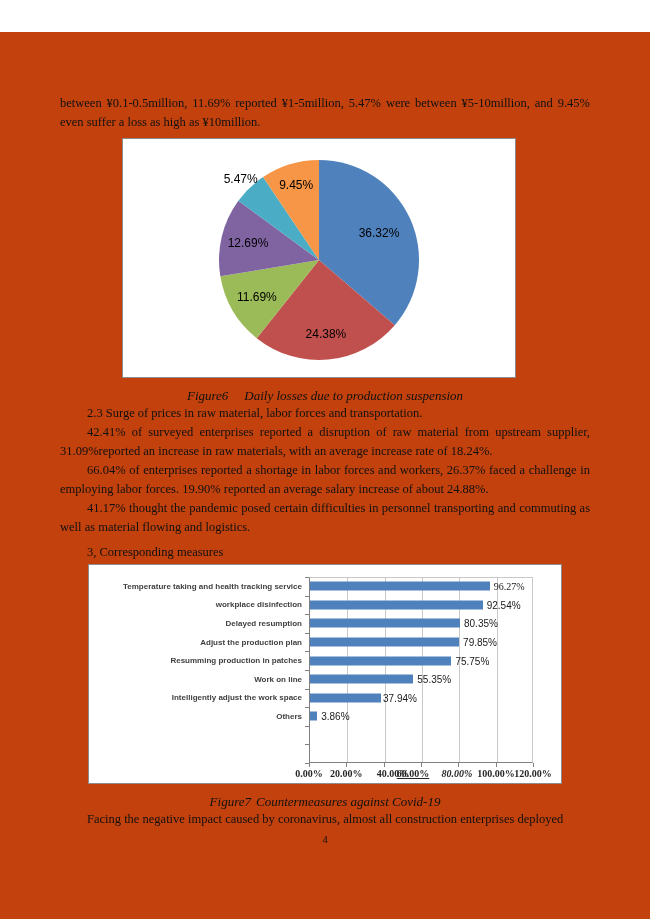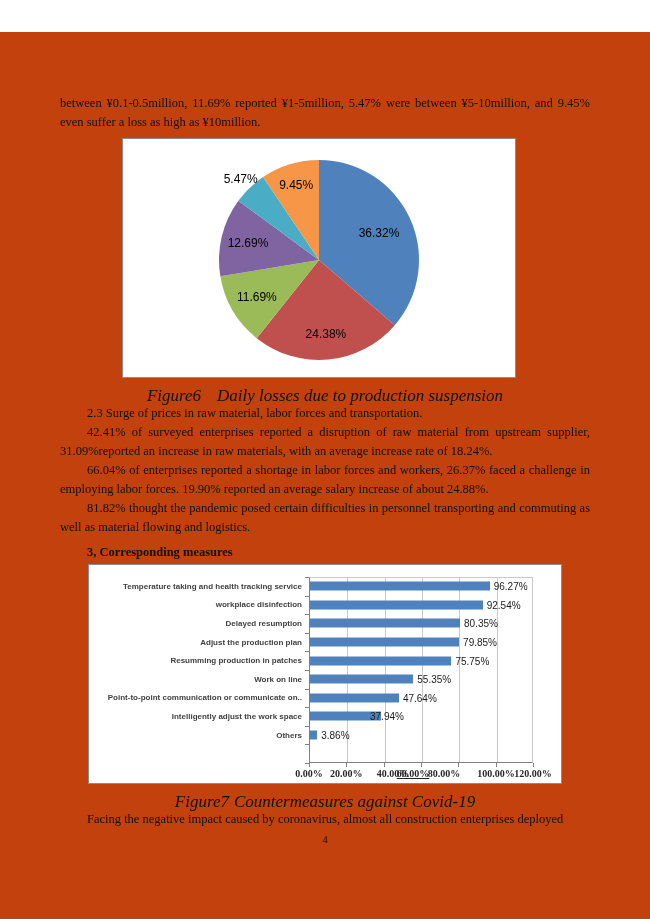--- a/index.html
+++ b/index.html
@@ -2,22 +2,22 @@
 <html><head>
 <meta charset="utf-8">
 <style>
   html,body{margin:0;padding:0;background:#fff;}
   .page{width:650px;height:901px;background:#c2410c;position:relative;overflow:hidden;
         font-family:"Liberation Serif",serif;color:#111;margin-top:32px;}
   .content{padding:62px 60px 0 60px;}
   p.body{margin:0;font-size:12.5px;line-height:19px;text-align:justify;}
   p.indent{text-indent:27px;}
   .mt6{margin-top:6px;} .mt8{margin-top:8px;} .mt9{margin-top:9px;}
-  .heading{margin:6px 0 0 0;font-size:12.5px;line-height:19px;font-weight:bold;text-indent:27px;}
-  .caption{margin:9px 0 0 0;text-align:center;font-style:italic;font-size:17px;line-height:17px;}
+  .heading{margin:6px 0 0 0;font-size:12.5px;line-height:19px;font-weight:normal;text-indent:27px;}
+  .caption{margin:9px 0 0 0;text-align:center;font-style:italic;font-size:13px;line-height:17px;}
   .caption .cap-label6{margin-right:16px;}
   .caption .cap-label7{margin-right:5px;}
   .page-number{margin-top:5px;text-align:center;font-size:10.5px;}
 
   
   .fig-box{box-sizing:border-box;background:#fff;border:1px solid #8c8c8c;}
   .pie-box{margin-left:62px;width:394px;height:240px;}
   .bar-box{margin-top:2px;margin-left:28px;width:474px;height:220px;padding-top:12px;}
 
   
@@ -68,41 +68,41 @@
           <path d="M 196 121 L 140.05 38.12 A 100 100 0 0 1 196.00 21.00 Z" fill="#F79646"></path>
           <text x="173.2" y="46.4" text-anchor="middle" dominant-baseline="central" class="pie-label">9.45%</text>
         </svg>
     </div>
 
     <p class="caption"><span class="cap-label6">Figure6</span><span>Daily losses due to production suspension</span></p>
 
     <p class="body indent mt9">2.3 Surge of prices in raw material, labor forces and transportation.</p>
     <p class="body indent mt9">42.41% of surveyed enterprises reported a disruption of raw material from upstream supplier, 31.09%reported an increase in raw materials, with an average increase rate of 18.24%.</p>
     <p class="body indent mt9">66.04% of enterprises reported a shortage in labor forces and workers, 26.37% faced a challenge in employing labor forces. 19.90% reported an average salary increase of about 24.88%.</p>
-    <p class="body indent mt8">81.82% thought the pandemic posed certain difficulties in personnel transporting and commuting as well as material flowing and logistics.</p>
+    <p class="body indent mt8">41.17% thought the pandemic posed certain difficulties in personnel transporting and commuting as well as material flowing and logistics.</p>
 
     <h3 class="heading">3, Corresponding measures</h3>
 
     <div class="fig-box bar-box">
       <div class="bc-chart">
         <div class="bc-plot" id="bc-plot">
             <div class="bc-gridline" style="left: 37.3333px;"></div>
             <div class="bc-gridline" style="left: 74.6667px;"></div>
             <div class="bc-gridline" style="left: 112px;"></div>
             <div class="bc-gridline" style="left: 149.333px;"></div>
             <div class="bc-gridline" style="left: 186.667px;"></div>
           </div>
         <div class="bc-yticks"></div>
         <div id="bc-rows">
             <div class="bc-row">
               <div class="bc-label">Temperature taking and health tracking service</div>
               <div class="bc-gap"></div>
               <div class="bc-track">
                 <div class="bc-bar" style="width: 179.7px; background: rgb(79, 129, 189);"></div>
-                <div class="bc-value" style="left: 184.7px;">96.27%</div>
+                <div class="bc-value" style="left: 184.7px; font-family: Liberation Serif, serif;">96.27%</div>
               </div>
             </div>
             <div class="bc-row">
               <div class="bc-label">workplace disinfection</div>
               <div class="bc-gap"></div>
               <div class="bc-track">
                 <div class="bc-bar" style="width: 172.7px; background: rgb(79, 129, 189);"></div>
                 <div class="bc-value" style="left: 177.7px;">92.54%</div>
               </div>
             </div>
@@ -132,52 +132,44 @@
             </div>
             <div class="bc-row">
               <div class="bc-label">Work on line</div>
               <div class="bc-gap"></div>
               <div class="bc-track">
                 <div class="bc-bar" style="width: 103.3px; background: rgb(79, 129, 189);"></div>
                 <div class="bc-value" style="left: 108.3px;">55.35%</div>
               </div>
             </div>
             <div class="bc-row">
-              <div class="bc-label">Point-to-point communication or communicate on..</div>
-              <div class="bc-gap"></div>
-              <div class="bc-track">
-                <div class="bc-bar" style="width: 88.9px; background: rgb(79, 129, 189);"></div>
-                <div class="bc-value" style="left: 93.9px;">47.64%</div>
-              </div>
-            </div>
-            <div class="bc-row">
               <div class="bc-label">Intelligently adjust the work space</div>
               <div class="bc-gap"></div>
               <div class="bc-track">
                 <div class="bc-bar" style="width: 70.8px; background: rgb(79, 129, 189);"></div>
-                <div class="bc-value" style="left: 61px;">37.94%</div>
+                <div class="bc-value" style="left: 74px;">37.94%</div>
               </div>
             </div>
             <div class="bc-row">
               <div class="bc-label">Others</div>
               <div class="bc-gap"></div>
               <div class="bc-track">
                 <div class="bc-bar" style="width: 7.2px; background: rgb(79, 129, 189);"></div>
                 <div class="bc-value" style="left: 12.2px;">3.86%</div>
               </div>
             </div>
           </div>
       </div>
       <div class="bc-xticks"></div>
       <div class="bc-axis" id="bc-axis">
           <span style="left: 0px;">0.00%</span>
           <span style="left: 37.3333px;">20.00%</span>
           <span style="left: 84px;">40.00%</span>
           <span style="left: 104px; text-decoration: underline;">60.00%</span>
-          <span style="left: 135px;">80.00%</span>
+          <span style="left: 148px; font-style: italic;">80.00%</span>
           <span style="left: 187px;">100.00%</span>
           <span style="left: 224px;">120.00%</span>
         </div>
     </div>
 
     <p class="caption"><span class="cap-label7">Figure7</span><span>Countermeasures against Covid-19</span></p>
 
     <p class="body indent mt8">Facing the negative impact caused by coronavirus, almost all construction enterprises deployed</p>
 
     <div class="page-number">4</div>

